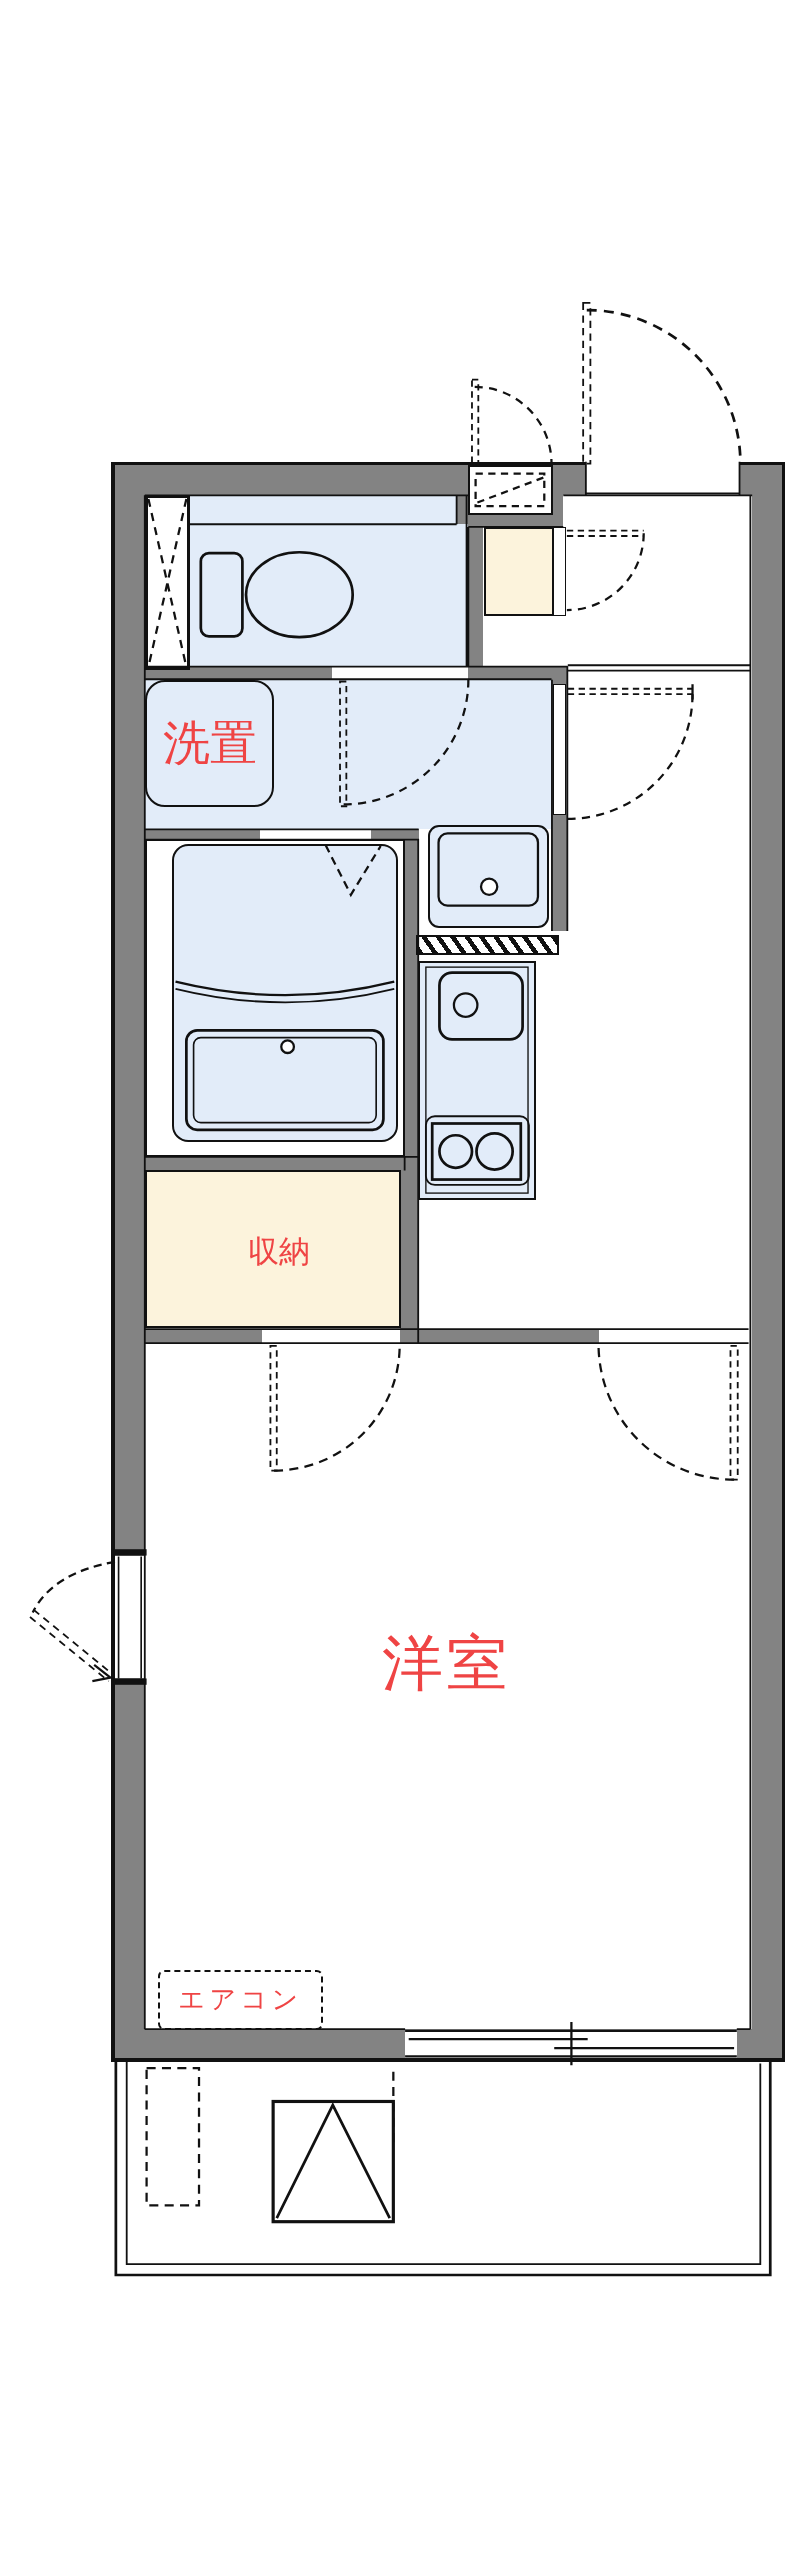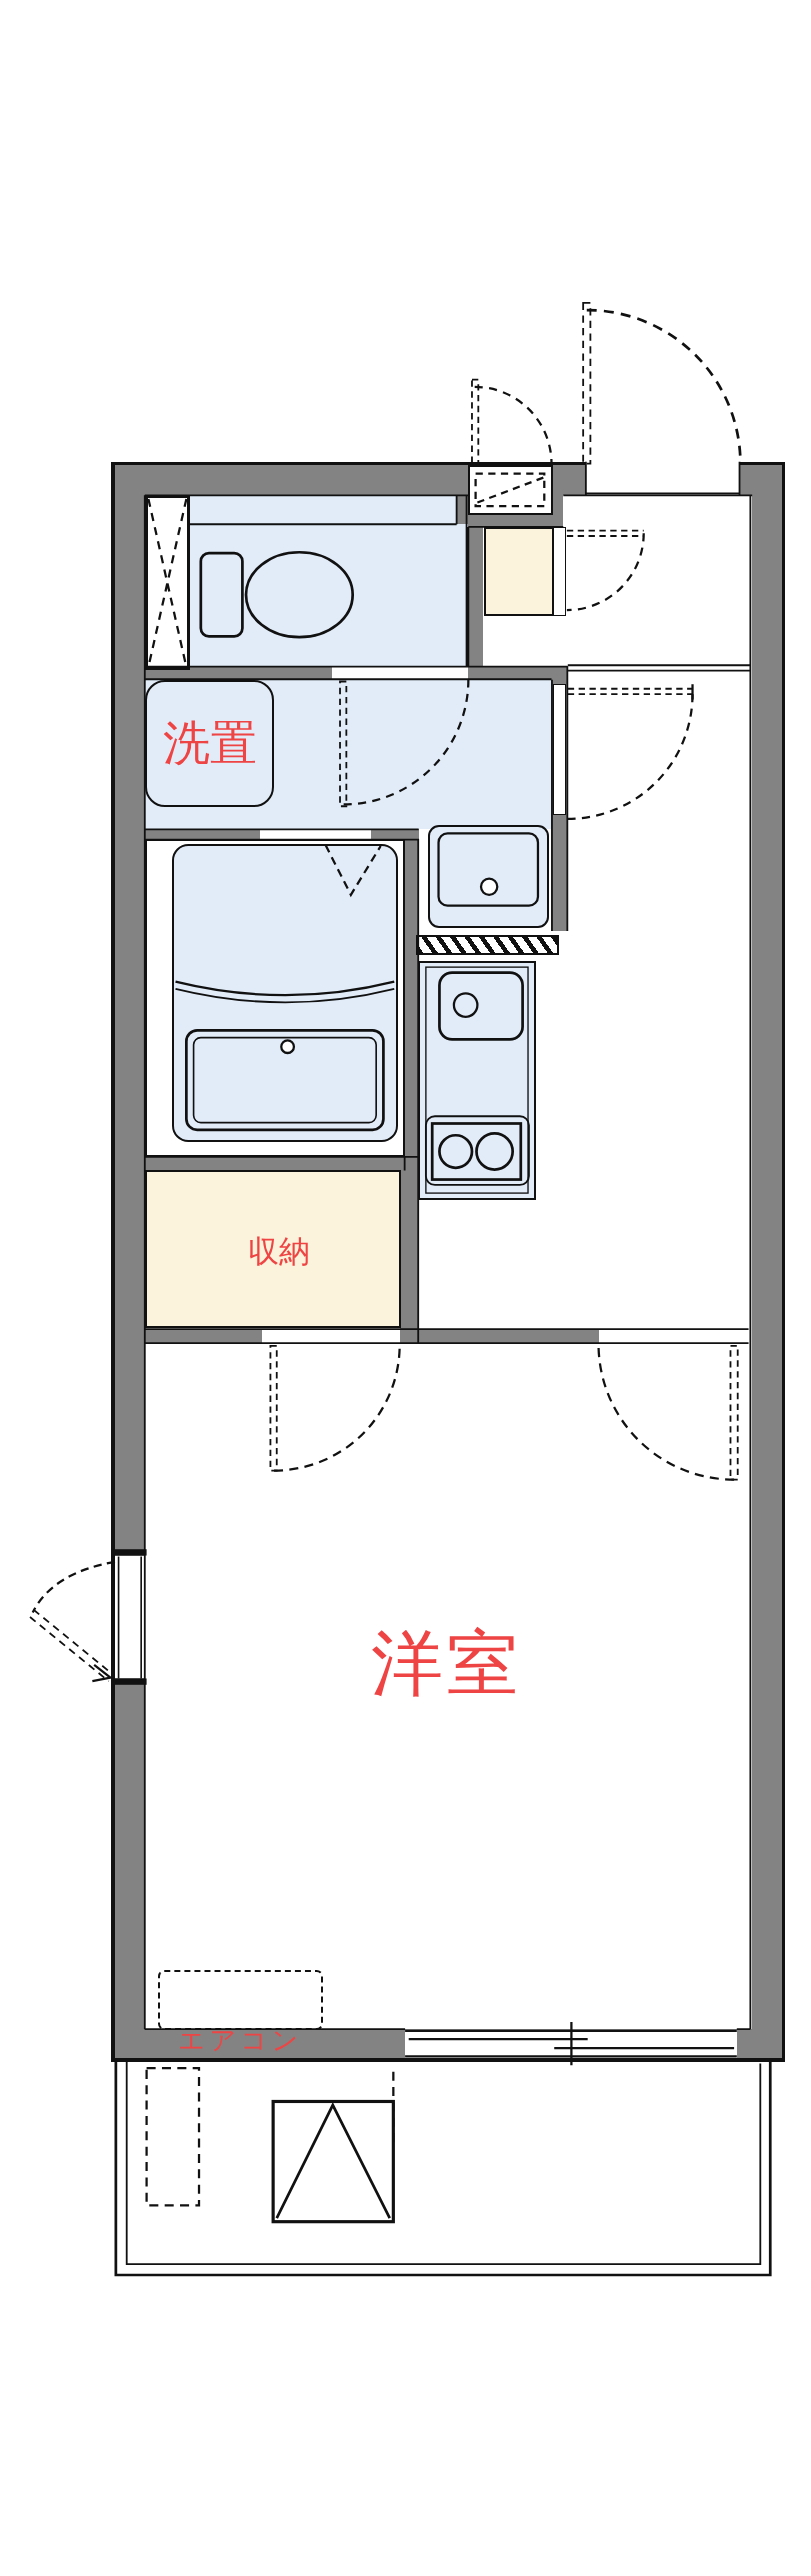--- a/index.html
+++ b/index.html
@@ -193,23 +193,23 @@
   </svg>
 
   <div class="abs label" style="left:145px;top:714px;width:130px;height:58px;font-size:47px;">
       <span>洗置</span>
     </div>
 
   <div class="abs label" style="left:211px;top:1226px;width:136px;height:51px;font-size:31px;">
       <span>収納</span>
     </div>
 
-  <div class="abs label" style="left:347px;top:1627px;width:199px;height:74px;font-size:72px;letter-spacing:3.6px;">
+  <div class="abs label" style="left:347px;top:1627px;width:199px;height:74px;font-size:61px;letter-spacing:3.6px;">
       <span>洋室</span>
     </div>
 
 
-  <div class="abs label" style="left:161px;top:1983px;width:159px;height:33px;font-size:26px;letter-spacing:4.5px;margin-top:41px;">
+  <div class="abs label" style="left:161px;top:1983px;width:159px;height:33px;font-size:26px;letter-spacing:4.5px;">
       <span>エアコン</span>
     </div>
 
 </div>
 
 
 </body></html>

